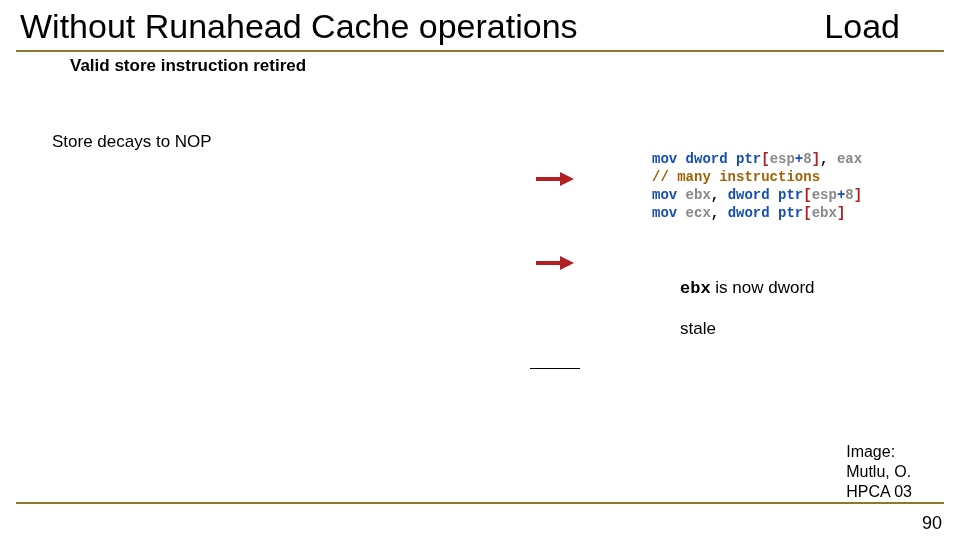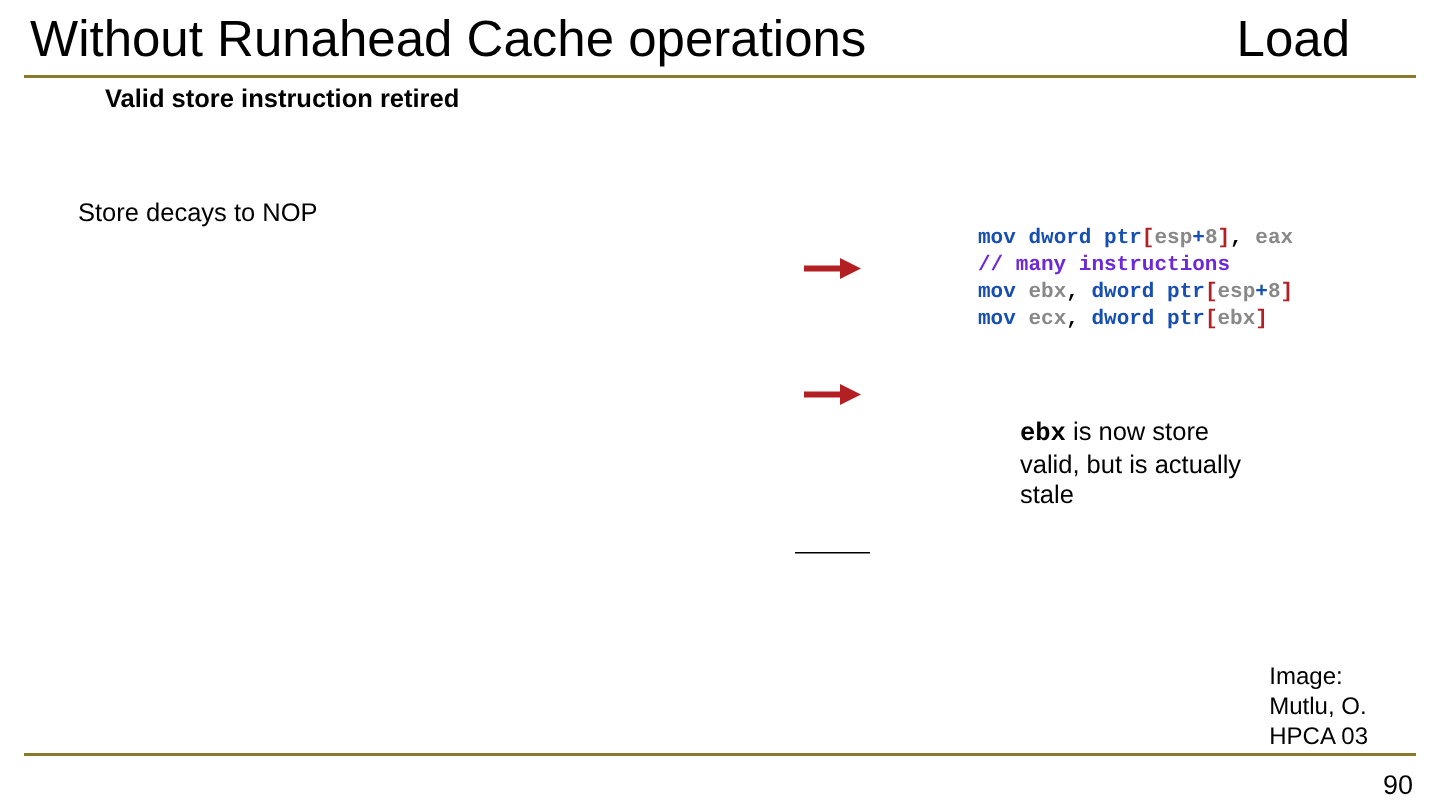--- a/index.html
+++ b/index.html
@@ -93,21 +93,21 @@
     font-weight: 700;
     line-height: 18px;
     white-space: pre;
     color: #000;
   }
   .code-block .kw  { color: #164fb1; }
   .code-block .op  { color: #164fb1; }
   .code-block .reg { color: #888888; }
   .code-block .num { color: #888888; }
   .code-block .br  { color: #b32024; }
-  .code-block .cmt { color: #6d28d9; }
+  .code-block .cmt { color: #a16207; }
 
   .note-block {
     position: absolute;
     left: 680px;
     top: 278px;
     width: 210px;
     font-family: Arial, Helvetica, sans-serif;
     font-size: 17px;
     line-height: 20px;
     color: #000;
@@ -161,22 +161,22 @@
     <div class="head"></div>
 </div>
 <hr class="short-rule">
 
 <div class="code-block"><span class="kw">mov</span><span class="kw"> dword ptr</span><span class="br">[</span><span class="reg">esp</span><span class="op">+</span><span class="num">8</span><span class="br">]</span><span>, </span><span class="reg">eax</span>
 <span class="cmt">// many instructions</span>
 <span class="kw">mov</span><span class="reg"> ebx</span><span>, </span><span class="kw">dword ptr</span><span class="br">[</span><span class="reg">esp</span><span class="op">+</span><span class="num">8</span><span class="br">]</span>
 <span class="kw">mov</span><span class="reg"> ecx</span><span>, </span><span class="kw">dword ptr</span><span class="br">[</span><span class="reg">ebx</span><span class="br">]</span></div>
 
 <div class="note-block">
-  <span class="reg2">ebx</span><span> is now store</span><br>
-  <span>valid, but is actually</span><br>
+  <span class="reg2">ebx</span><span> is now dword</span><br>
+  <br>
   <span>stale</span>
 </div>
 
 <div class="credit">
   <span>Image:</span><br>
   <span>Mutlu, O.</span><br>
   <span>HPCA 03</span>
 </div>
 
 <hr class="hr2">

